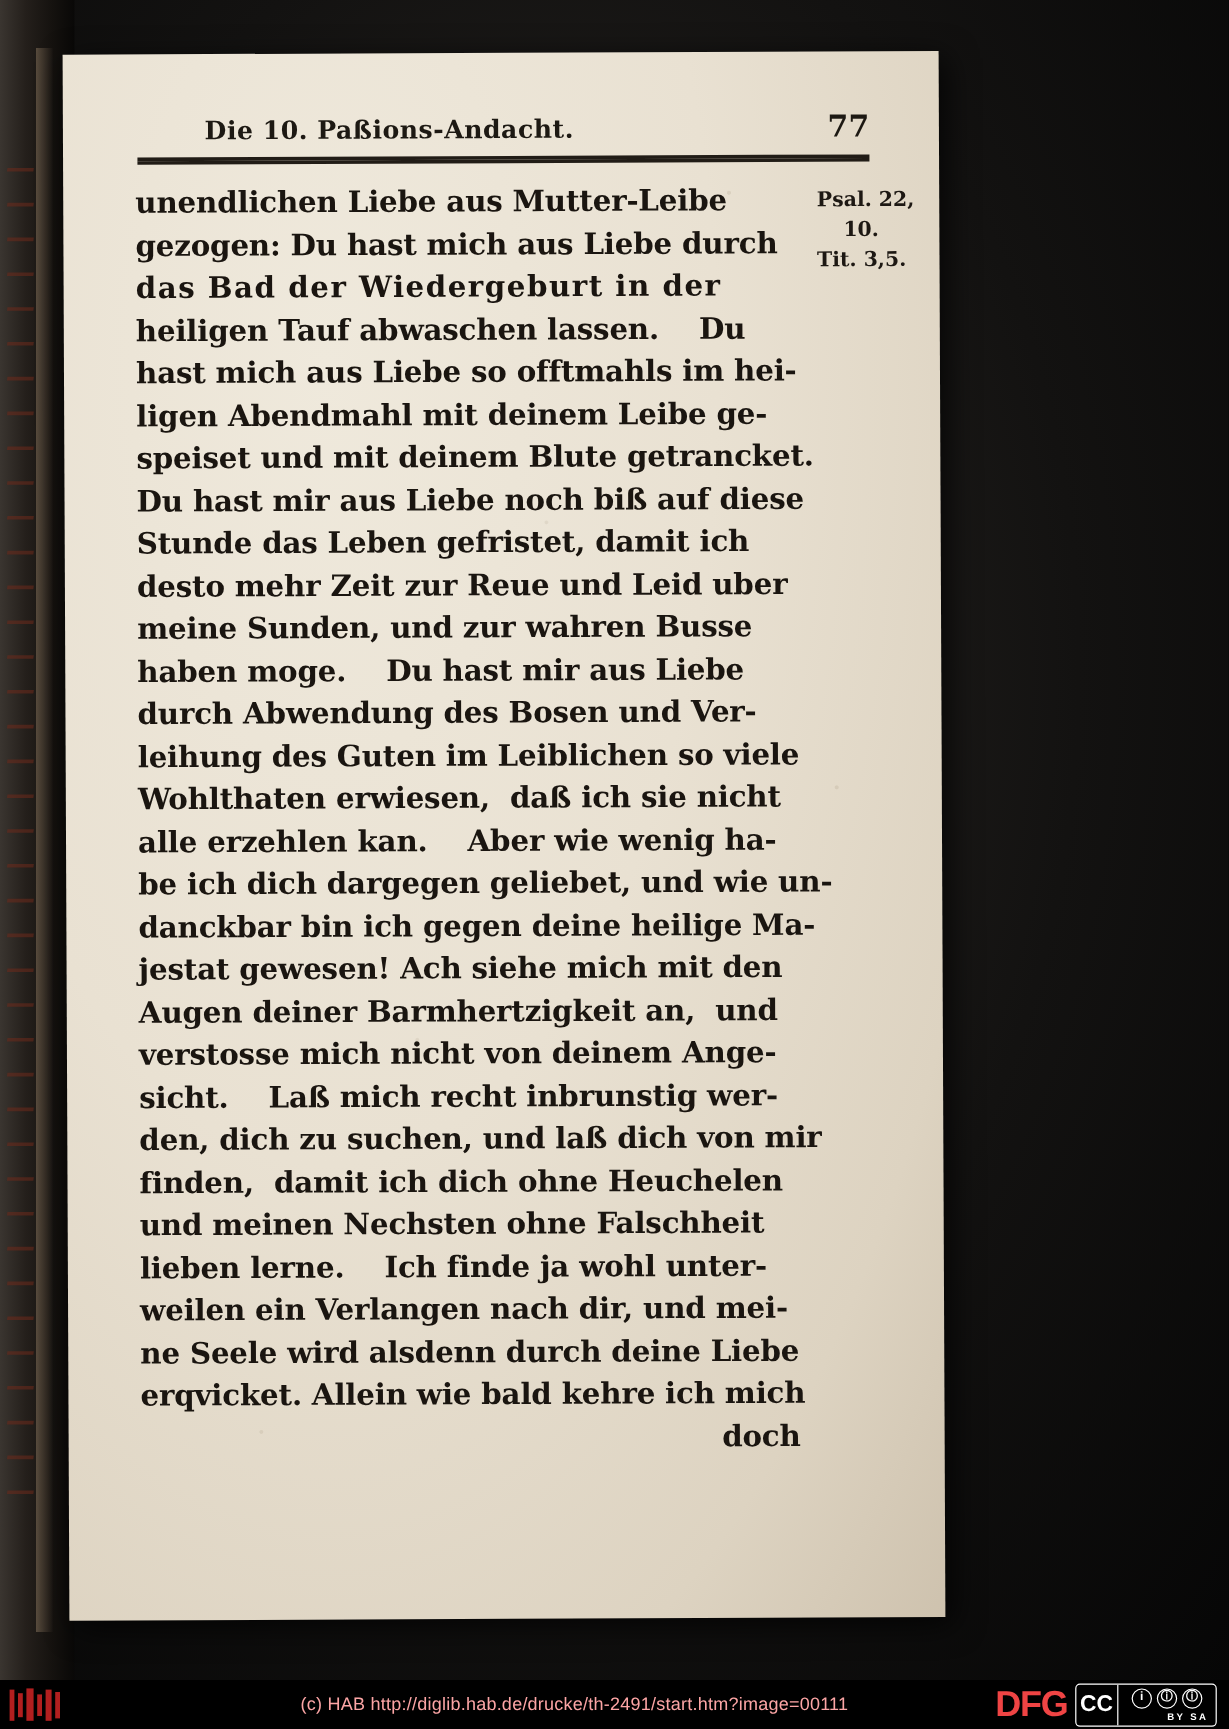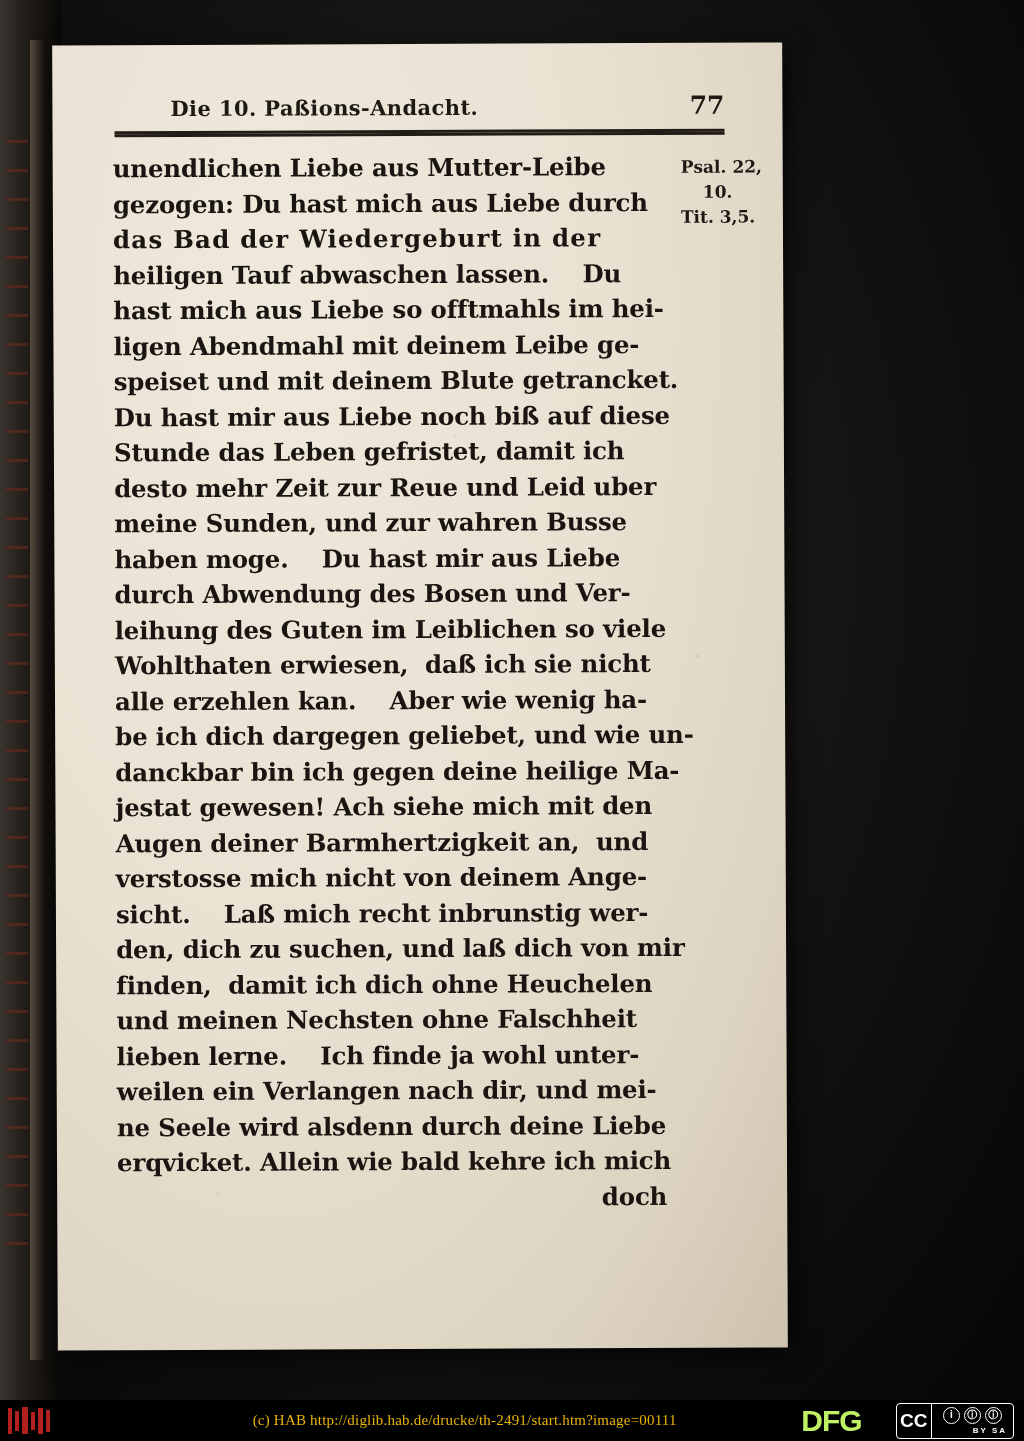--- a/index.html
+++ b/index.html
@@ -188,48 +188,47 @@
     background: #b21f1f;
   }
   .footer-left i:nth-child(2) { height: 20px; }
   .footer-left i:nth-child(3) { height: 27px; width: 6px; }
   .footer-left i:nth-child(4) { height: 18px; }
   .footer-left i:nth-child(5) { height: 26px; width: 5px; }
   .footer-left i:nth-child(6) { height: 22px; }
   .footer-credit {
     flex: 1;
     text-align: center;
-    color: #eab308;
-    font-family: Liberation Serif, serif;
+    color: #fca5a5;
+    font-family: Liberation Sans, sans-serif;
     font-size: 15px;
     letter-spacing: .2px;
   }
   .footer-right {
     display: flex;
     align-items: center;
     gap: 6px;
     padding-right: 10px;
   }
   .dfg-logo {
-    color: #bef264;
+    color: #ef4444;
     font-family: "Liberation Sans", sans-serif;
     font-weight: 700;
     font-size: 30px;
     letter-spacing: -1px;
     line-height: 1;
   }
   .cc-badge {
     display: flex;
     align-items: stretch;
     height: 34px;
     border: 1px solid #ffffff;
     border-radius: 4px;
     overflow: hidden;
     background: #000;
-    margin-left: 28px;
   }
   .cc-badge .cc-left {
     width: 34px;
     display: flex;
     align-items: center;
     justify-content: center;
     color: #fff;
     font-family: "Liberation Sans", sans-serif;
     font-weight: 700;
     font-size: 19px;

